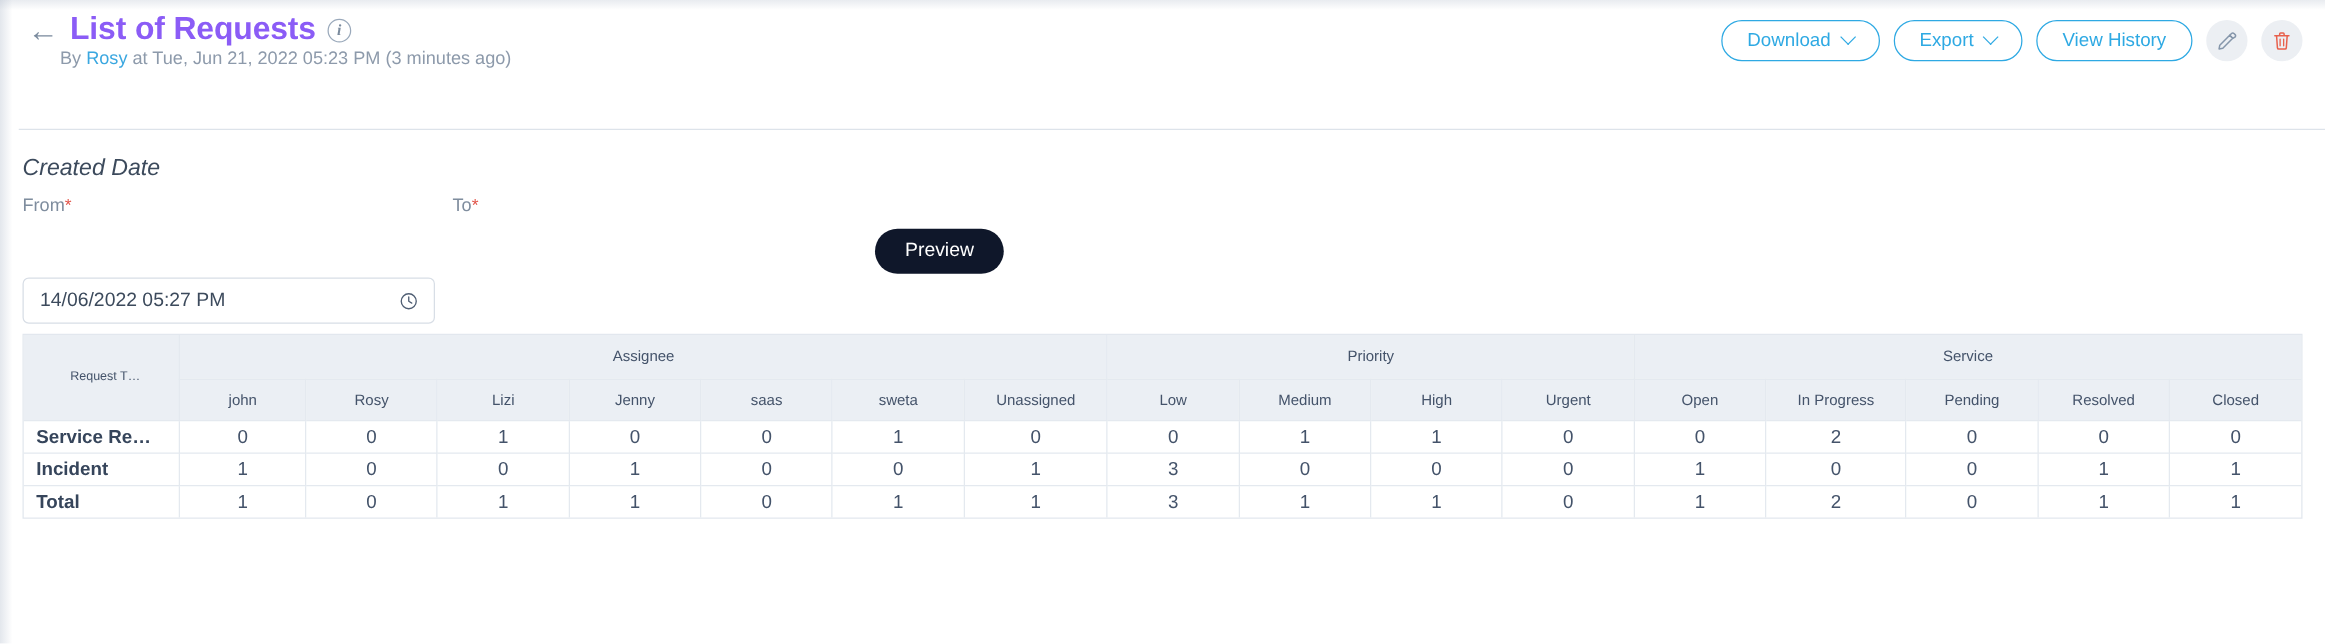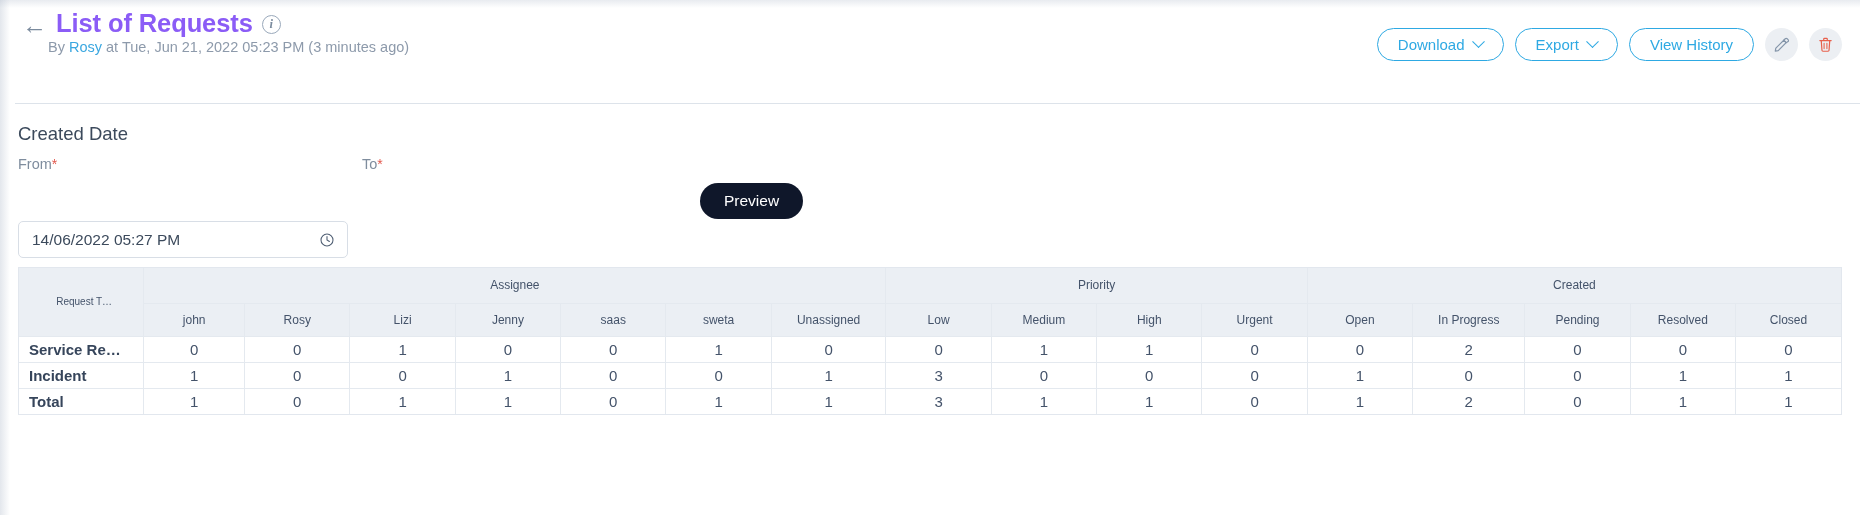--- a/index.html
+++ b/index.html
@@ -102,21 +102,21 @@
   }
   .subtitle .user-link {
     color: #3aa7e0;
     cursor: pointer;
   }
 
   
   .header-actions {
     position: absolute;
     right: 18px;
-    top: 28px;
+    top: 16px;
     display: flex;
     align-items: flex-end;
     gap: 11px;
   }
   .pill-btn {
     display: inline-flex;
     align-items: center;
     justify-content: center;
     gap: 9px;
     height: 33px;
@@ -160,20 +160,21 @@
   
   .filters { position: absolute; left: 0; top: 103px; width: 1860px; }
 
   .section-heading {
     position: absolute;
     left: 18px; top: 19px;
     font-size: 18.5px;
     color: #3c4a5c;
     line-height: 24px;
     white-space: nowrap;
+    font-style: italic;
   }
 
   .field { position: absolute; top: 52px; }
   .field.from { left: 18px; }
   .field.to   { left: 362px; }
 
   .field-label {
     font-size: 14.5px;
     color: #7f8d9e;
     line-height: 18px;
@@ -380,21 +381,21 @@
           <col style="width: 98px;">
           <col style="width: 92px;">
           <col style="width: 92px;">
           <col style="width: 92px;">
         </colgroup>
       <thead>
         <tr>
             <th class="rowhead" rowspan="2">Request T…</th>
             <th class="group" colspan="7">Assignee</th>
             <th class="group" colspan="4">Priority</th>
-            <th class="group" colspan="5">Created</th>
+            <th class="group" colspan="5">Service</th>
           </tr>
         <tr>
             <th class="sub">john</th>
             <th class="sub">Rosy</th>
             <th class="sub">Lizi</th>
             <th class="sub">Jenny</th>
             <th class="sub">saas</th>
             <th class="sub">sweta</th>
             <th class="sub">Unassigned</th>
             <th class="sub">Low</th>

